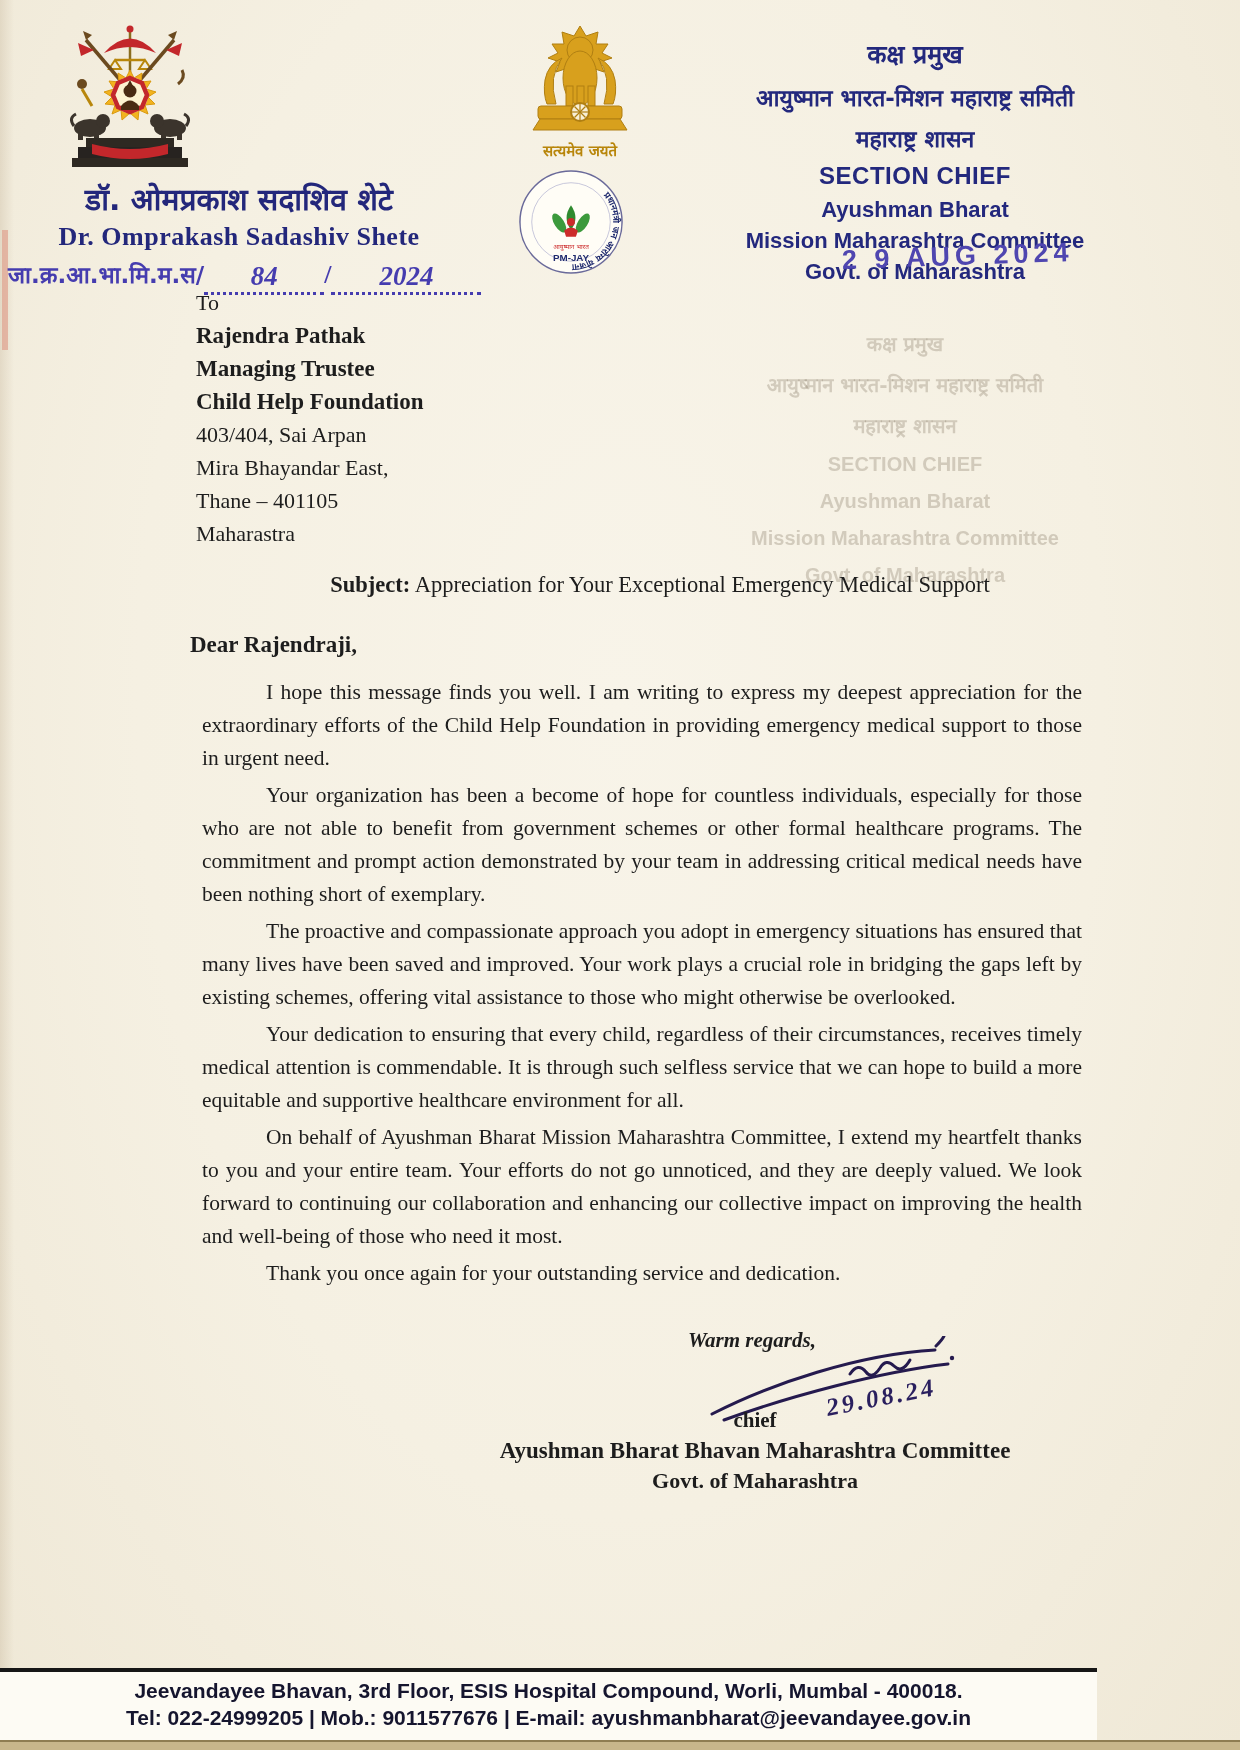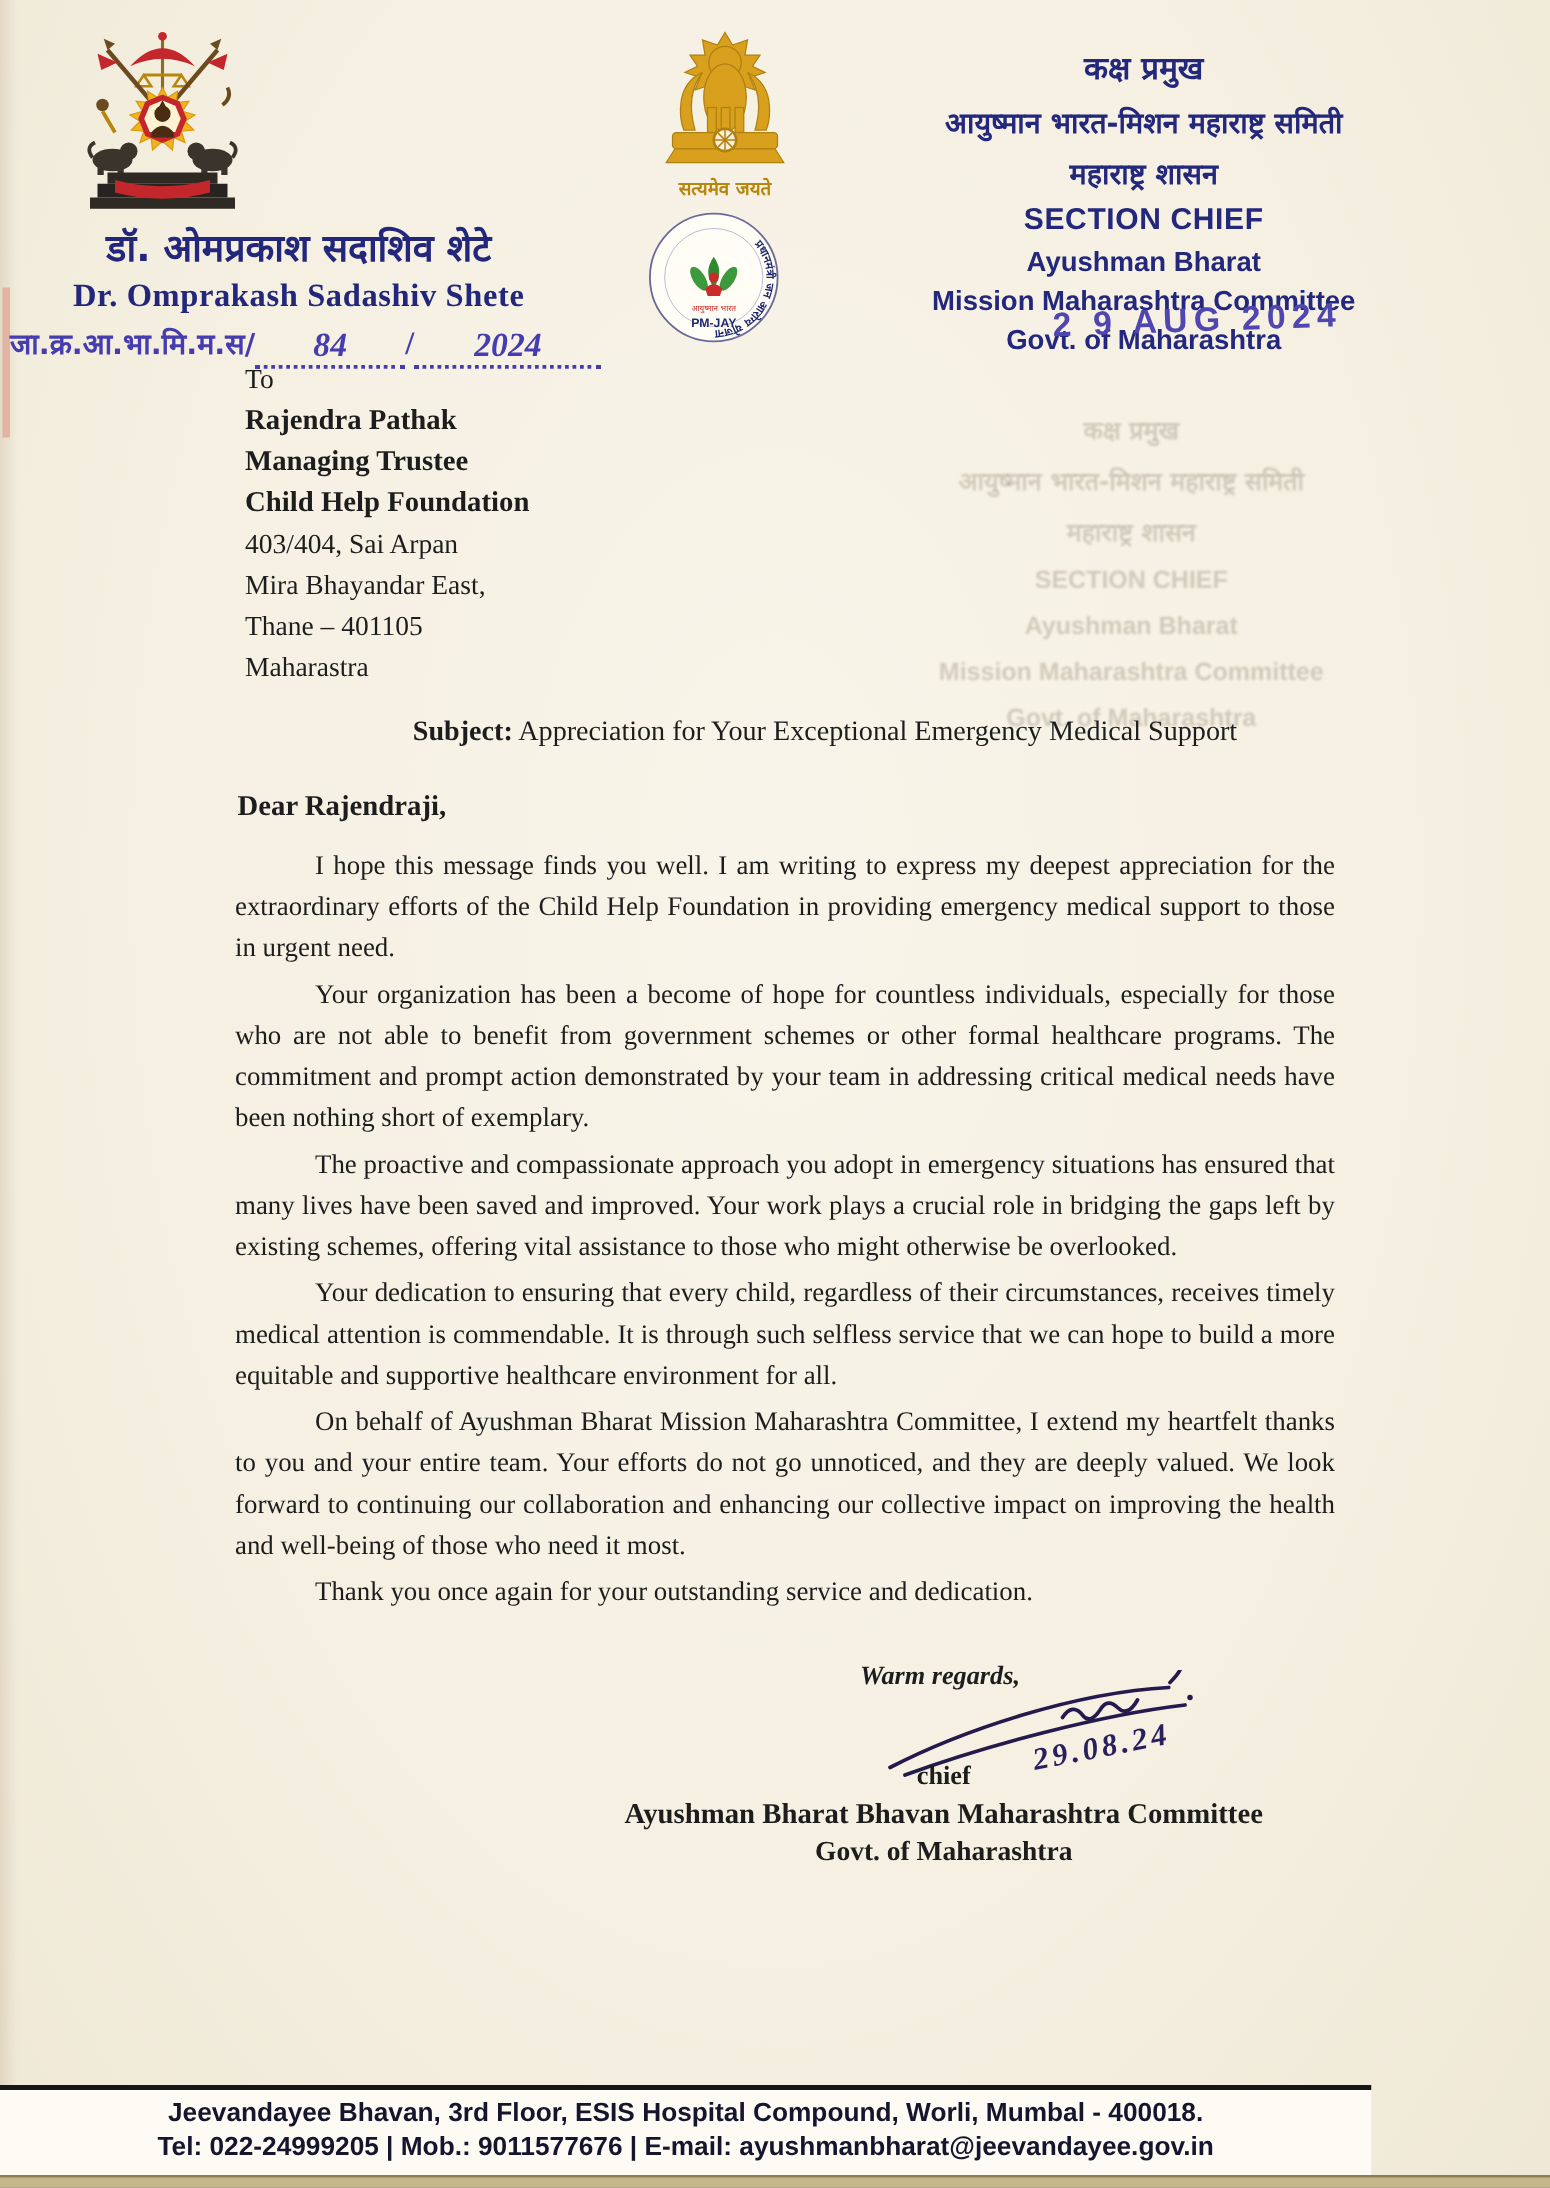--- a/index.html
+++ b/index.html
@@ -48,21 +48,21 @@
   .g-en{font-family:"Liberation Sans", sans-serif;font-weight:bold;font-size:20px;}
 
   
   .recipient{position:absolute;left:196px;top:286px;font-size:22px;line-height:33px;}
   .recipient .b{font-weight:bold;font-size:23px;}
 
   
   .subject{position:absolute;left:190px;top:572px;width:940px;text-align:center;font-size:22.5px;}
   .subject .lbl{font-weight:bold;}
   .greeting{position:absolute;left:190px;top:632px;font-weight:bold;font-size:23px;}
-  .paragraphs{position:absolute;left:188px;top:676px;width:880px;}
+  .paragraphs{position:absolute;left:202px;top:676px;width:880px;}
   .paragraphs p{margin:0 0 4px 0;font-size:21.5px;line-height:33px;text-align:justify;text-indent:64px;}
   .paragraphs p.last{text-align:left;}
 
   
   .regards{position:absolute;left:688px;top:1328px;font-weight:bold;font-size:21px;font-style:italic;}
   .signature{position:absolute;left:700px;top:1336px;width:270px;height:95px;}
   .signer{position:absolute;left:420px;top:1406px;width:670px;text-align:center;font-weight:bold;}
   .signer .s1{font-size:23px;line-height:30px;}
   .signer .s2{font-size:21px;line-height:29px;}
   .signer .s3{font-size:23px;line-height:31px;}

